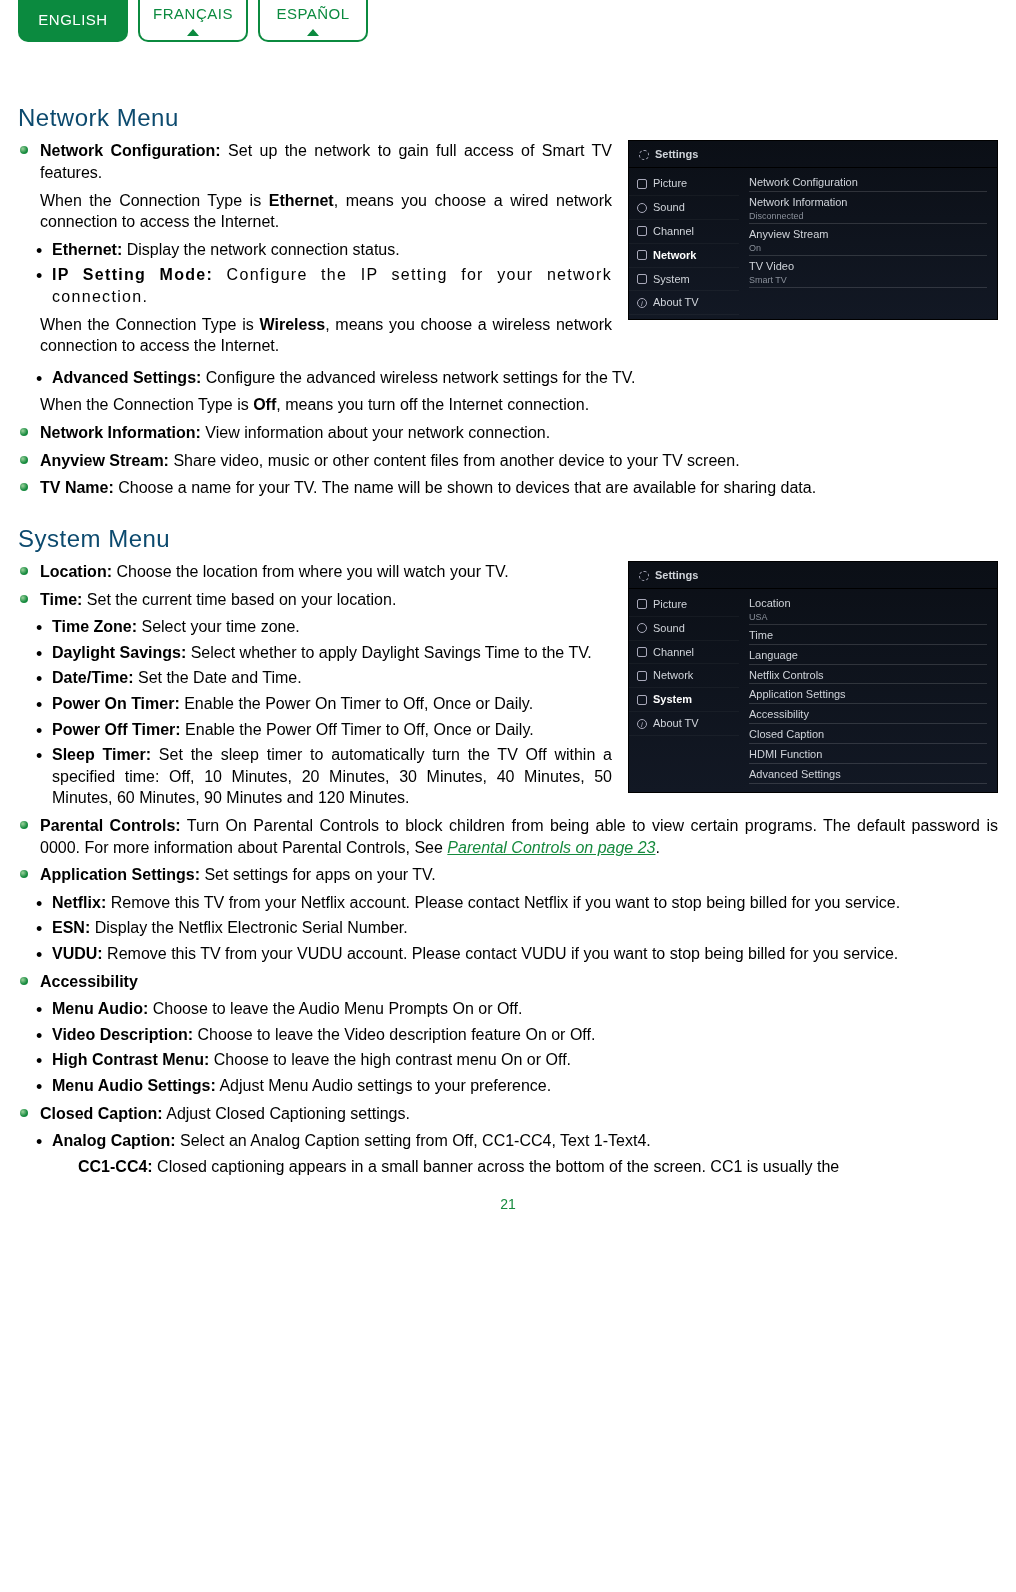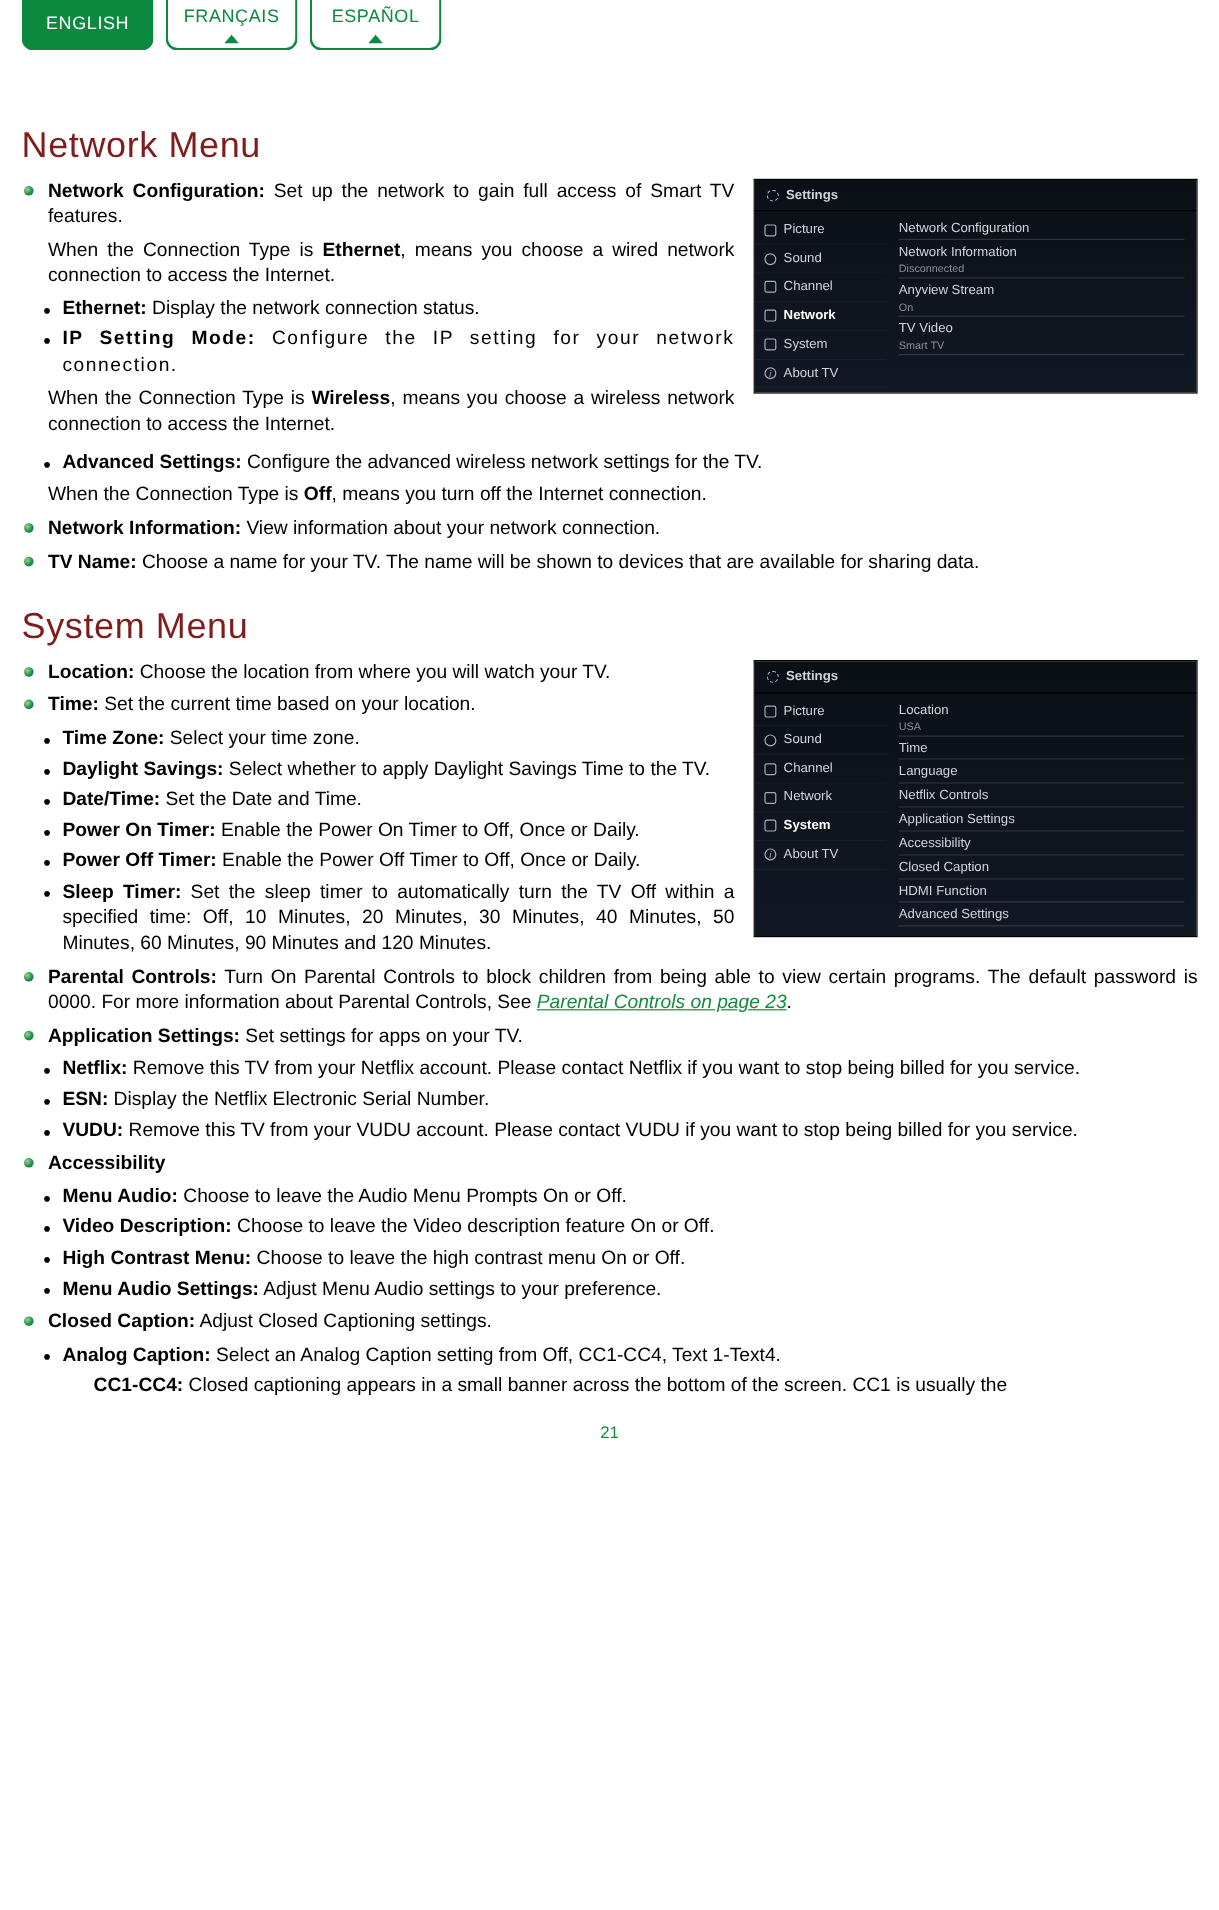--- a/index.html
+++ b/index.html
@@ -30,22 +30,22 @@
   .tab .tri {
     width: 0; height: 0;
     border-left: 6px solid transparent;
     border-right: 6px solid transparent;
     border-bottom: 7px solid currentColor;
     margin-top: 4px;
   }
 
   h2.section-title {
     font-family: "Trebuchet MS", "Segoe UI", Arial, sans-serif;
-    color: #7f1d1d;
-    font-size: 30px;
+    color: #0c4a6e;
+    font-size: 24px;
     font-weight: normal;
     margin: 24px 0 6px 0;
     letter-spacing: .5px;
   }
 
   .body-col { position: relative; }
   .wrap-right { clear: both; }
 
   
   ul.dotlist { list-style: none; padding: 0; margin: 0; }
@@ -215,20 +215,21 @@
     <ul class="bullets">
       <li><strong>Advanced Settings:</strong><span> Configure the advanced wireless network settings for the TV.</span></li>
     </ul>
 
     <p class="plain-para">
       <span>When the Connection Type is </span><strong>Off</strong><span>, means you turn off the Internet connection.</span>
     </p>
 
     <ul class="dotlist">
       <li><strong>Network Information:</strong><span> View information about your network connection.</span></li>
+      <li><strong>Anyview Stream:</strong><span> Share video, music or other content files from another device to your TV screen.</span></li>
       <li><strong>TV Name:</strong><span> Choose a name for your TV. The name will be shown to devices that are available for sharing data.</span></li>
     </ul>
   </div>
 
   <h2 class="section-title">System Menu</h2>
 
   <div class="body-col">
 
     <div class="shot">
       <div class="shot-header">

